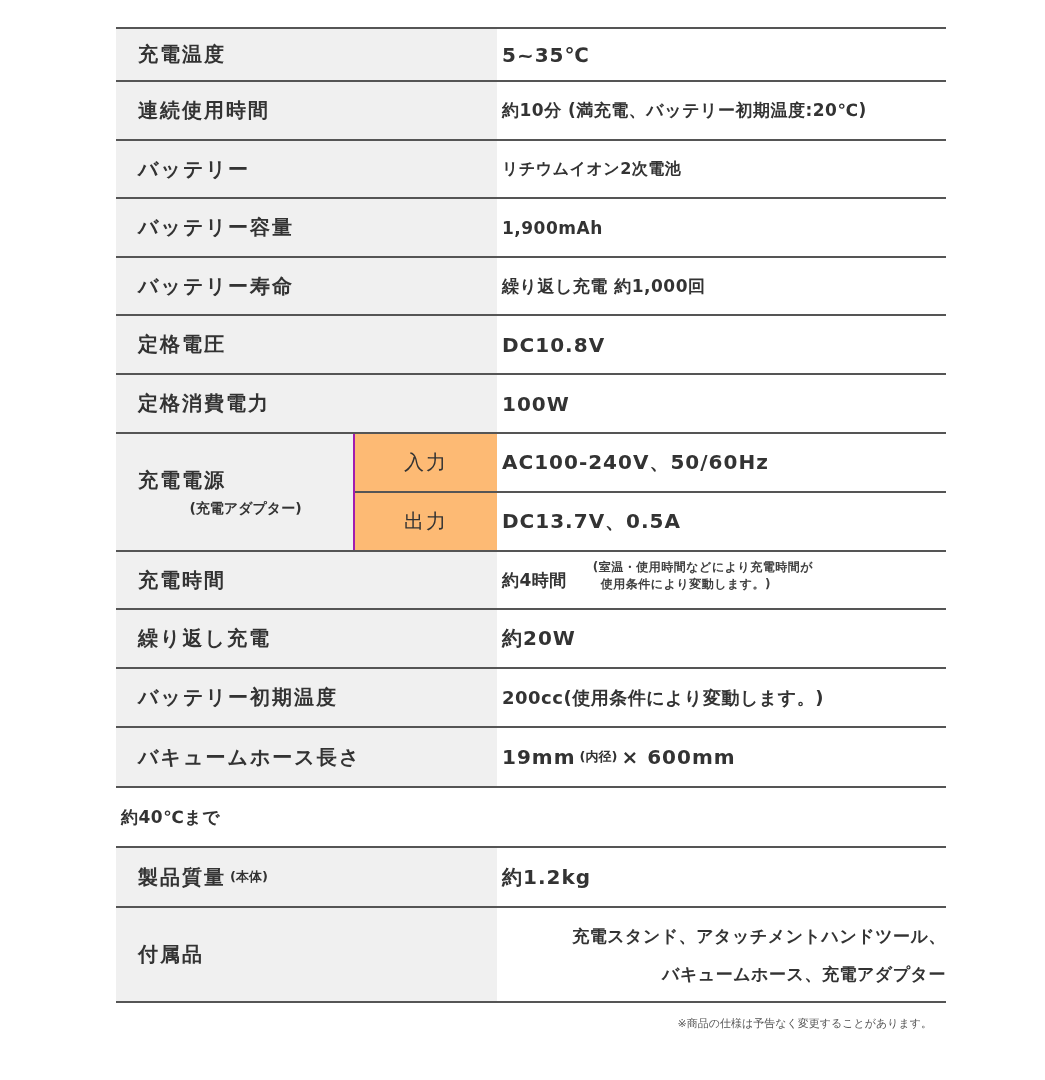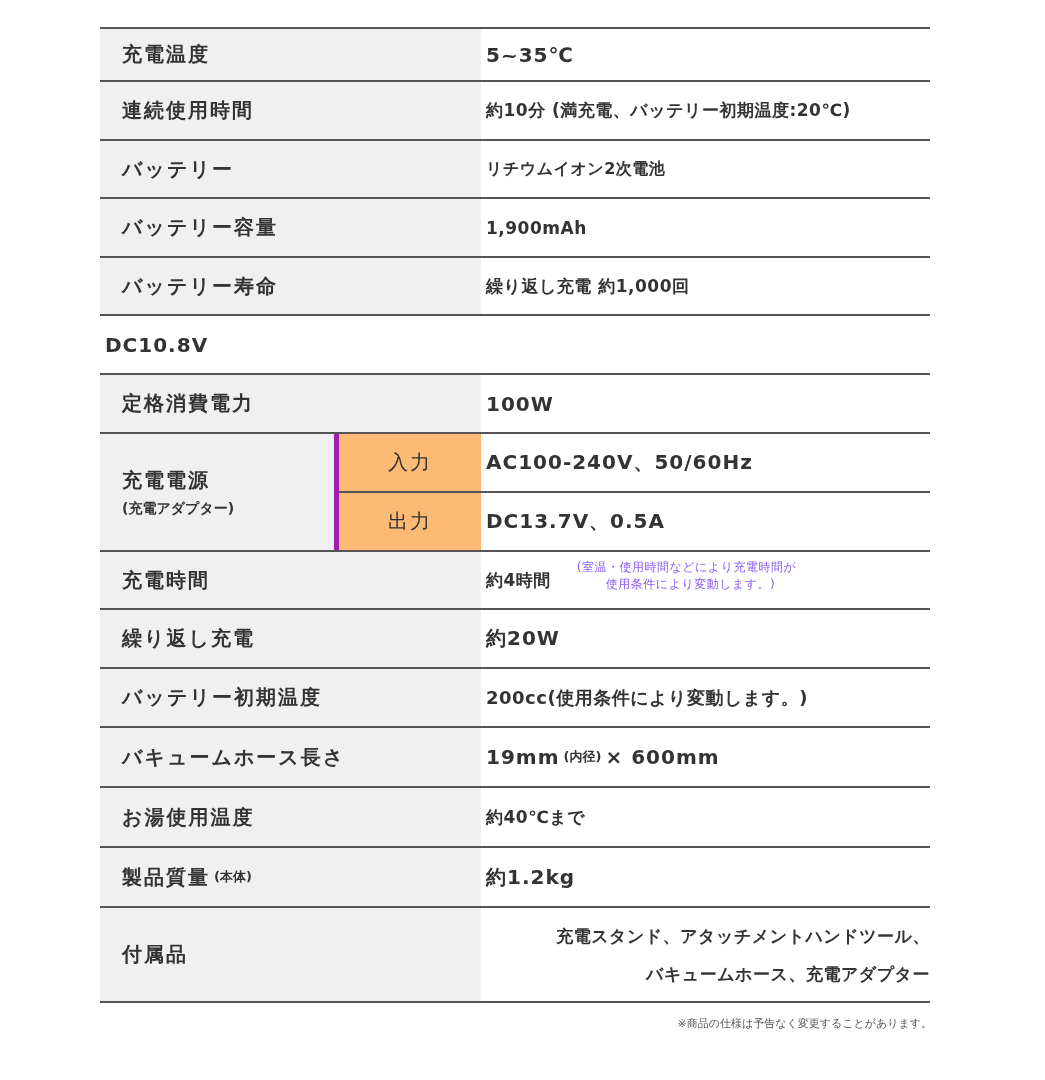--- a/index.html
+++ b/index.html
@@ -1,36 +1,36 @@
 <!DOCTYPE html>
 <html><head>
 <meta charset="utf-8">
 <style>
   html, body { margin: 0; padding: 0; background: #ffffff; }
   body { width: 1045px; height: 1080px; position: relative; overflow: hidden;
          font-family: "DejaVu Sans", "Liberation Sans", sans-serif; color: #333333; }
-  .spec-table { position: absolute; left: 100px; top: 27px; width: 830px;
+  .spec-table { position: absolute; left: 116px; top: 27px; width: 830px;
                 border-top: 2px solid #555; }
   .row { display: flex; border-bottom: 2px solid #555; }
   .label { background: #f0f0f0; width: 381px; flex: none; box-sizing: border-box;
            padding-left: 22px; display: flex; align-items: center;
            font-size: 20px; font-weight: bold; letter-spacing: 2px; color: #333; }
   .value { flex: 1; box-sizing: border-box; padding-left: 5px; display: flex; align-items: center;
            font-size: 17px; font-weight: bold; color: #333; letter-spacing: 0.5px; }
   .value.big { font-size: 20px; letter-spacing: 1px; }
   .small { font-size: 13px; font-weight: bold; letter-spacing: 0; }
-  .note { font-size: 12px; font-weight: normal; color: #8b5cf6; line-height: 17px; margin-left: 26px; margin-top: -8px; text-align: center; }
+  .note { font-size: 12px; font-weight: bold; color: #404040; line-height: 17px; margin-left: 26px; margin-top: -8px; }
   .note span { display: block; }
   .note span + span { padding-left: 8px; }
   .group { display: flex; border-bottom: 2px solid #555; }
   .group-label { background: #f0f0f0; width: 239px; flex: none; box-sizing: border-box;
                  padding-left: 22px; display: flex; flex-direction: column; justify-content: center;
-                 border-right: 5px solid #a21caf; }
+                 border-right: 2px solid #a21caf; }
   .group-label .main { font-size: 20px; font-weight: bold; letter-spacing: 2px; }
-  .group-label .sub { font-size: 14px; font-weight: bold; margin-top: 6px; }
+  .group-label .sub { font-size: 14px; font-weight: bold; margin-top: 6px; text-align: center; }
   .group-rows { flex: 1; display: flex; flex-direction: column; }
   .subrow { display: flex; height: 57px; }
   .subrow + .subrow { border-top: 2px solid #555; }
   .sublabel { background: #fdba74; width: 142px; flex: none; display: flex; align-items: center;
               justify-content: center; font-size: 20px; font-weight: normal; letter-spacing: 2px; }
   .multiline { flex-direction: column; align-items: flex-end; justify-content: center; line-height: 38px; }
   .footnote { position: absolute; right: 113px; top: 1016px; font-size: 11px; color: #555; }
 </style>
 </head>
 <body>
@@ -50,20 +50,21 @@
   </div>
   <div class="row" style="height:57px">
     <div class="label">バッテリー容量</div>
     <div class="value">1,900mAh</div>
   </div>
   <div class="row" style="height:56px">
     <div class="label">バッテリー寿命</div>
     <div class="value">繰り返し充電 約1,000回</div>
   </div>
   <div class="row" style="height:57px">
+    <div class="label">定格電圧</div>
     <div class="value big">DC10.8V</div>
   </div>
   <div class="row" style="height:57px">
     <div class="label">定格消費電力</div>
     <div class="value big">100W</div>
   </div>
 
   <div class="group">
     <div class="group-label">
       <span class="main">充電電源</span>
@@ -102,21 +103,20 @@
   </div>
   <div class="row" style="height:58px">
     <div class="label">バキュームホース長さ</div>
     <div class="value big">
       <span>19mm </span>
       <span class="small" style="margin:0 4px">(内径)</span>
       <span> × 600mm</span>
     </div>
   </div>
   <div class="row" style="height:58px">
-    <div class="label">お湯使用温度</div>
     <div class="value">約40℃まで</div>
   </div>
   <div class="row" style="height:58px">
     <div class="label">
       <span>製品質量 </span>
       <span class="small" style="margin-left:4px">(本体)</span>
     </div>
     <div class="value big">約1.2kg</div>
   </div>
   <div class="row" style="height:93px">

